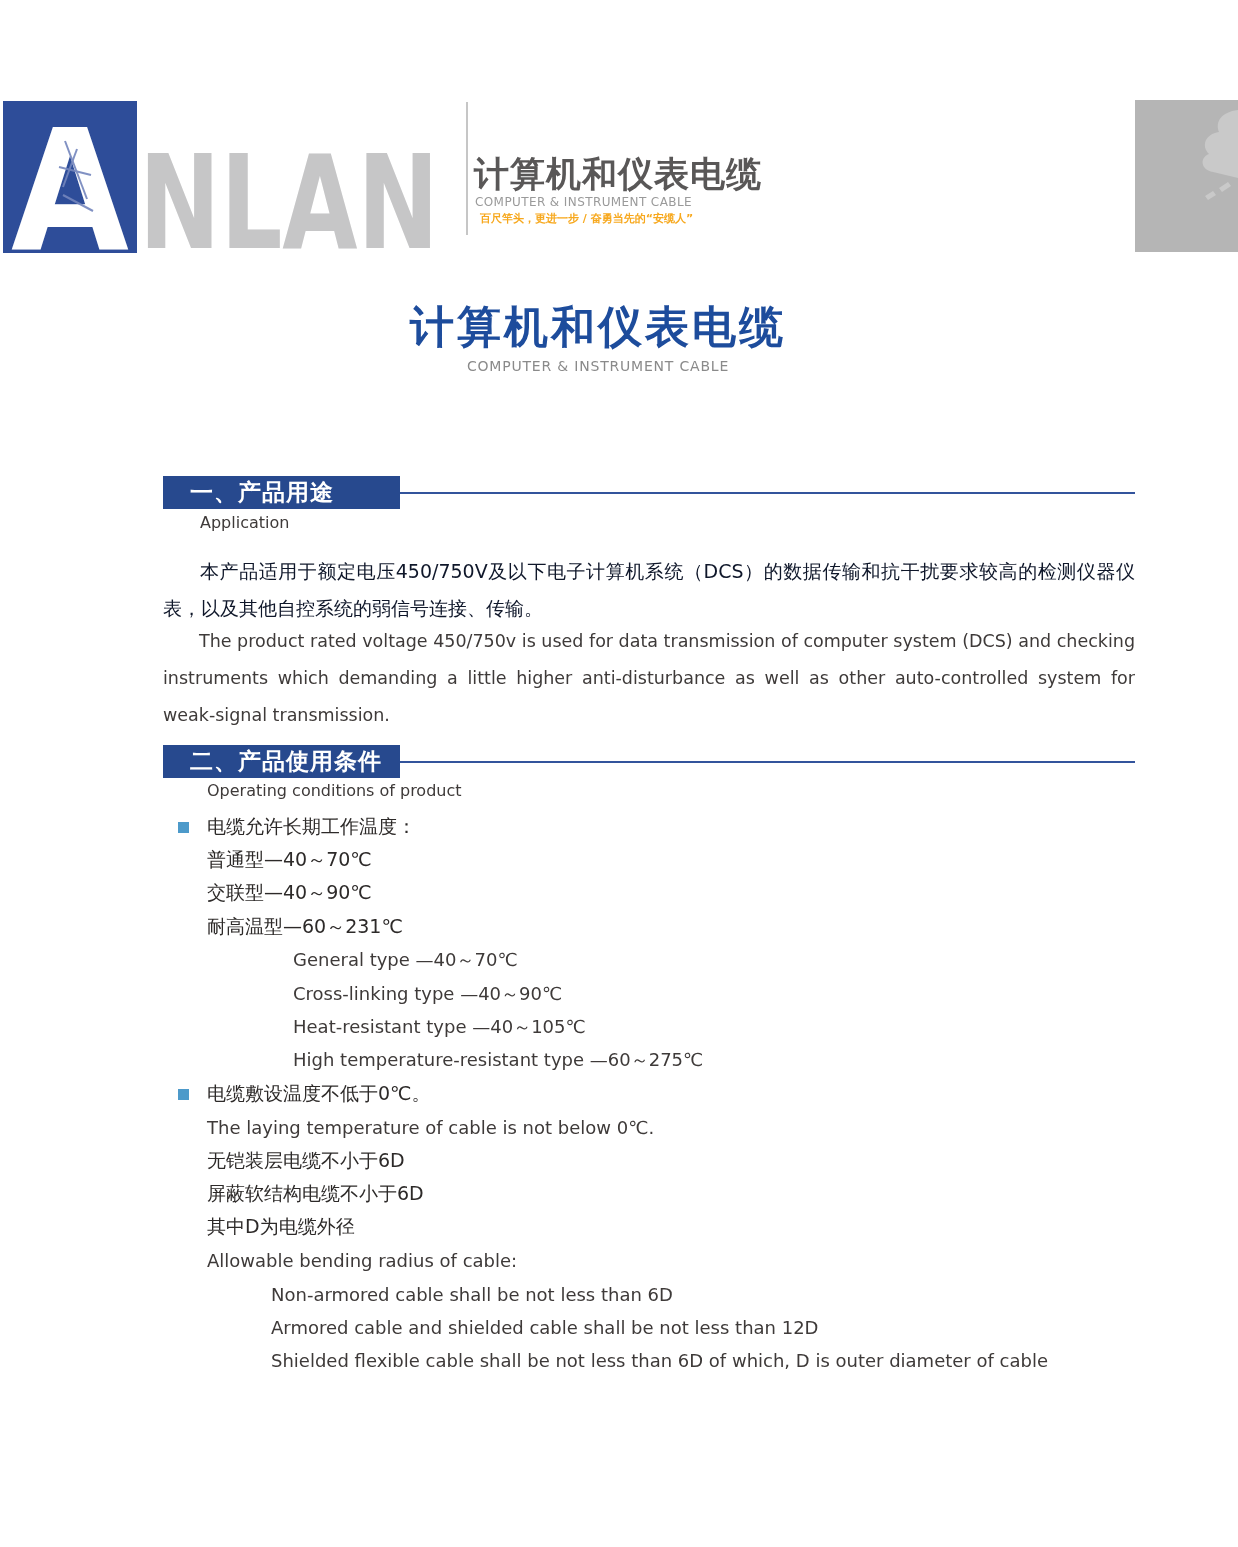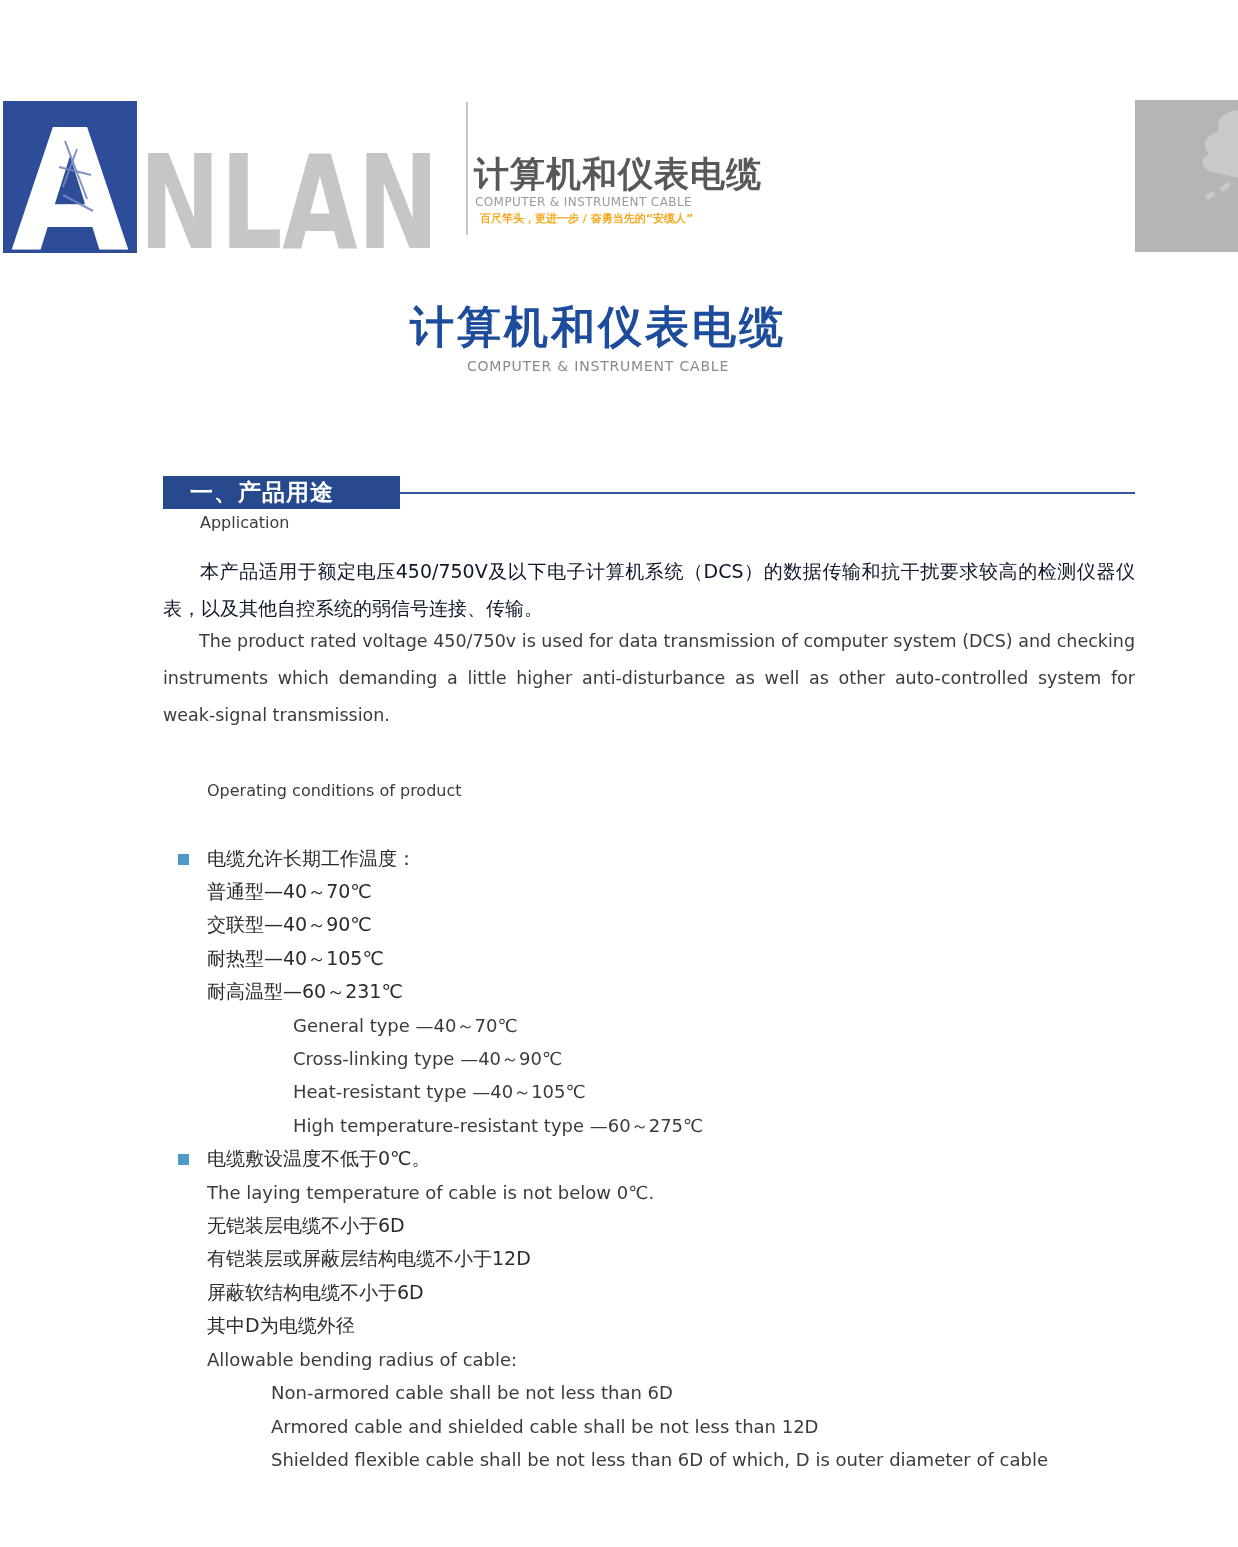--- a/index.html
+++ b/index.html
@@ -49,21 +49,21 @@
   }
   .sec-rule { flex:1; height:2px; background:#33549c; }
   .sec-sub { position:absolute; font-size:16px; color:#3e3a39; white-space:nowrap; }
   
   .para {
     position:absolute; left:163px; width:972px; text-align:justify;
   }
   .para.zh { top:553px; font-size:19px; line-height:37px; color:#0f172a; text-indent:37px; }
   .para.en { top:623px; font-size:17.5px; line-height:37px; color:#3e3a39; text-indent:36px; }
   
-  .cond { position:absolute; left:163px; top:810px; width:990px;margin-top:32px; }
+  .cond { position:absolute; left:163px; top:810px; width:990px; }
   .line { position:relative; height:33.4px; display:flex; align-items:center; white-space:nowrap; }
   .line.zh { font-size:19px; color:#2d2a29; }
   .line.en { font-size:18px; color:#3e3a39; }
   .i1 { padding-left:44px; }
   .i2t { padding-left:130px; }
   .i2b { padding-left:108px; }
   .sq {
     position:absolute; left:15px; top:50%; margin-top:-5px;
     width:11px; height:11px; background:#4d9aca;
   }
@@ -107,36 +107,37 @@
 
   <div class="sec-row" style="top:476px">
     <div class="sec-box">一、产品用途</div>
     <div class="sec-rule"></div>
   </div>
   <div class="sec-sub" style="left:200px; top:513px">Application</div>
 
   <div class="para zh">本产品适用于额定电压450/750V及以下电子计算机系统（DCS）的数据传输和抗干扰要求较高的检测仪器仪表，以及其他自控系统的弱信号连接、传输。</div>
   <div class="para en">The product rated voltage 450/750v is used for data transmission of computer system (DCS) and checking instruments which demanding a little higher anti-disturbance as well as other auto-controlled system for weak-signal transmission.</div>
 
+  <div class="sec-row" style="top:745px">
+    <div class="sec-box">二、产品使用条件</div>
+    <div class="sec-rule"></div>
+  </div>
   <div class="sec-sub" style="left:207px; top:781px">Operating conditions of product</div>
 
   <div class="cond">
 
     <div class="line zh">
       <span class="sq"></span>
       <span class="i1">电缆允许长期工作温度：</span>
     </div>
     <div class="line zh">
       <span class="i1">普通型—40～70℃</span>
     </div>
     <div class="line zh">
       <span class="i1">交联型—40～90℃</span>
-    </div>
-    <div class="line zh">
-      <span class="i1">耐热型—40～105℃</span>
     </div>
     <div class="line zh">
       <span class="i1">耐高温型—60～231℃</span>
     </div>
     <div class="line en">
       <span class="i2t">General type —40～70℃</span>
     </div>
     <div class="line en">
       <span class="i2t">Cross-linking type —40～90℃</span>
     </div>
@@ -152,23 +153,20 @@
       <span class="i1">电缆敷设温度不低于0℃。</span>
     </div>
     <div class="line en">
       <span class="i1">The laying temperature of cable is not below 0℃.</span>
     </div>
 
     <div class="line zh">
       <span class="i1">无铠装层电缆不小于6D</span>
     </div>
     <div class="line zh">
-      <span class="i1">有铠装层或屏蔽层结构电缆不小于12D</span>
-    </div>
-    <div class="line zh">
       <span class="i1">屏蔽软结构电缆不小于6D</span>
     </div>
     <div class="line zh">
       <span class="i1">其中D为电缆外径</span>
     </div>
     <div class="line en">
       <span class="i1">Allowable bending radius of cable:</span>
     </div>
     <div class="line en">
       <span class="i2b">Non-armored cable shall be not less than 6D</span>

